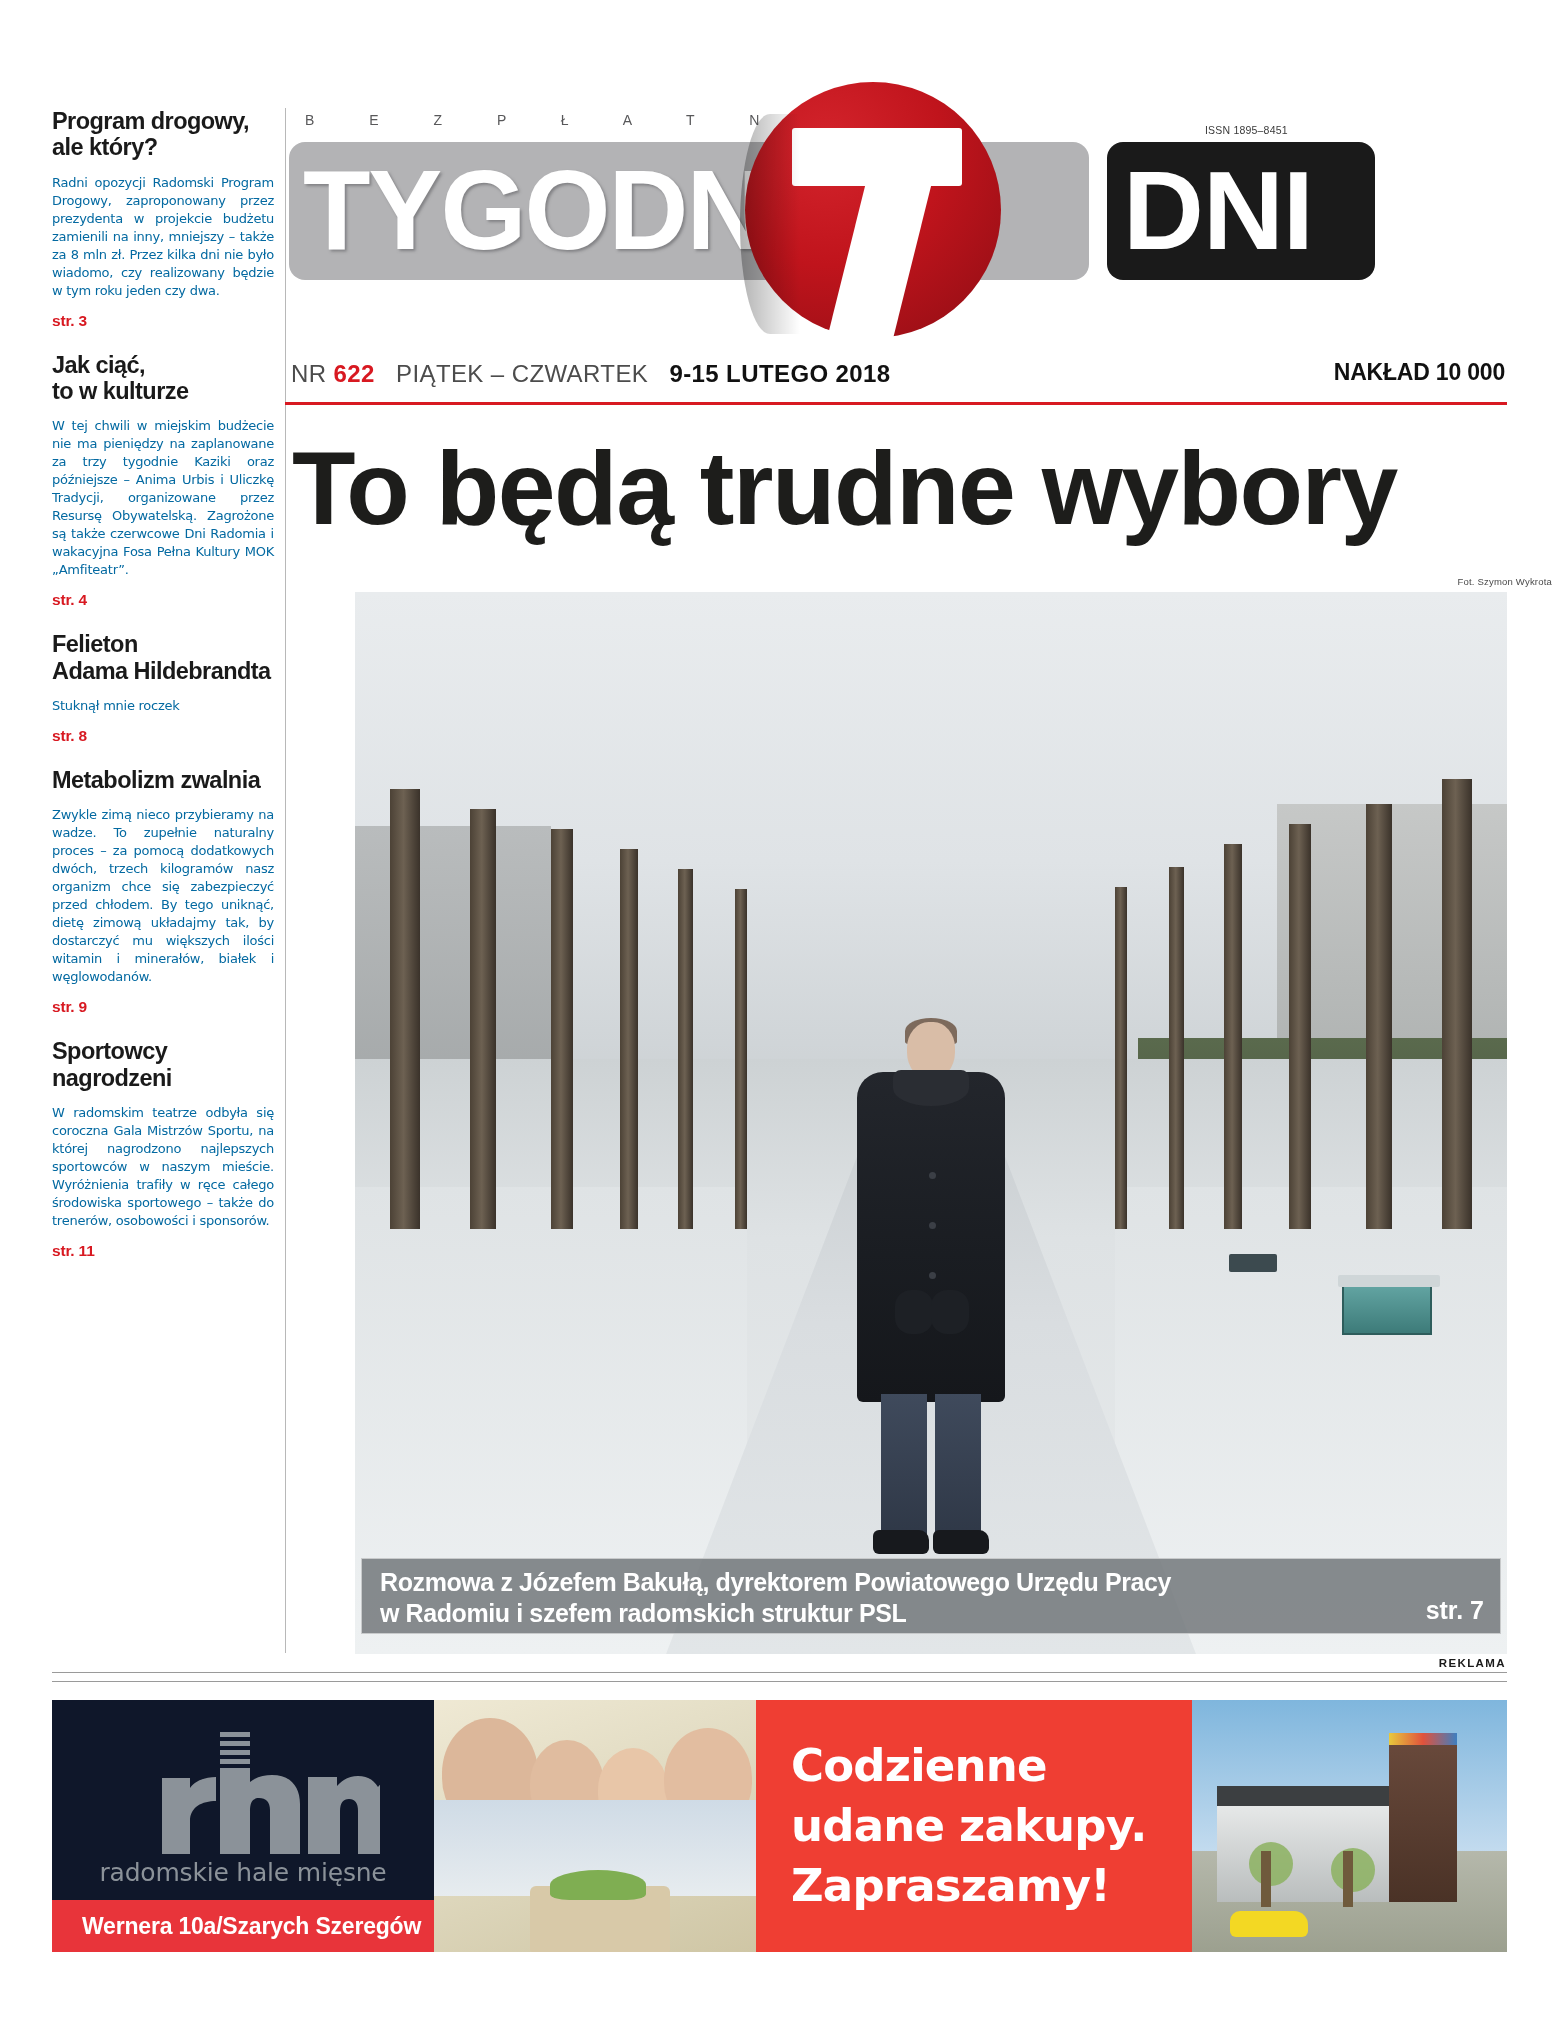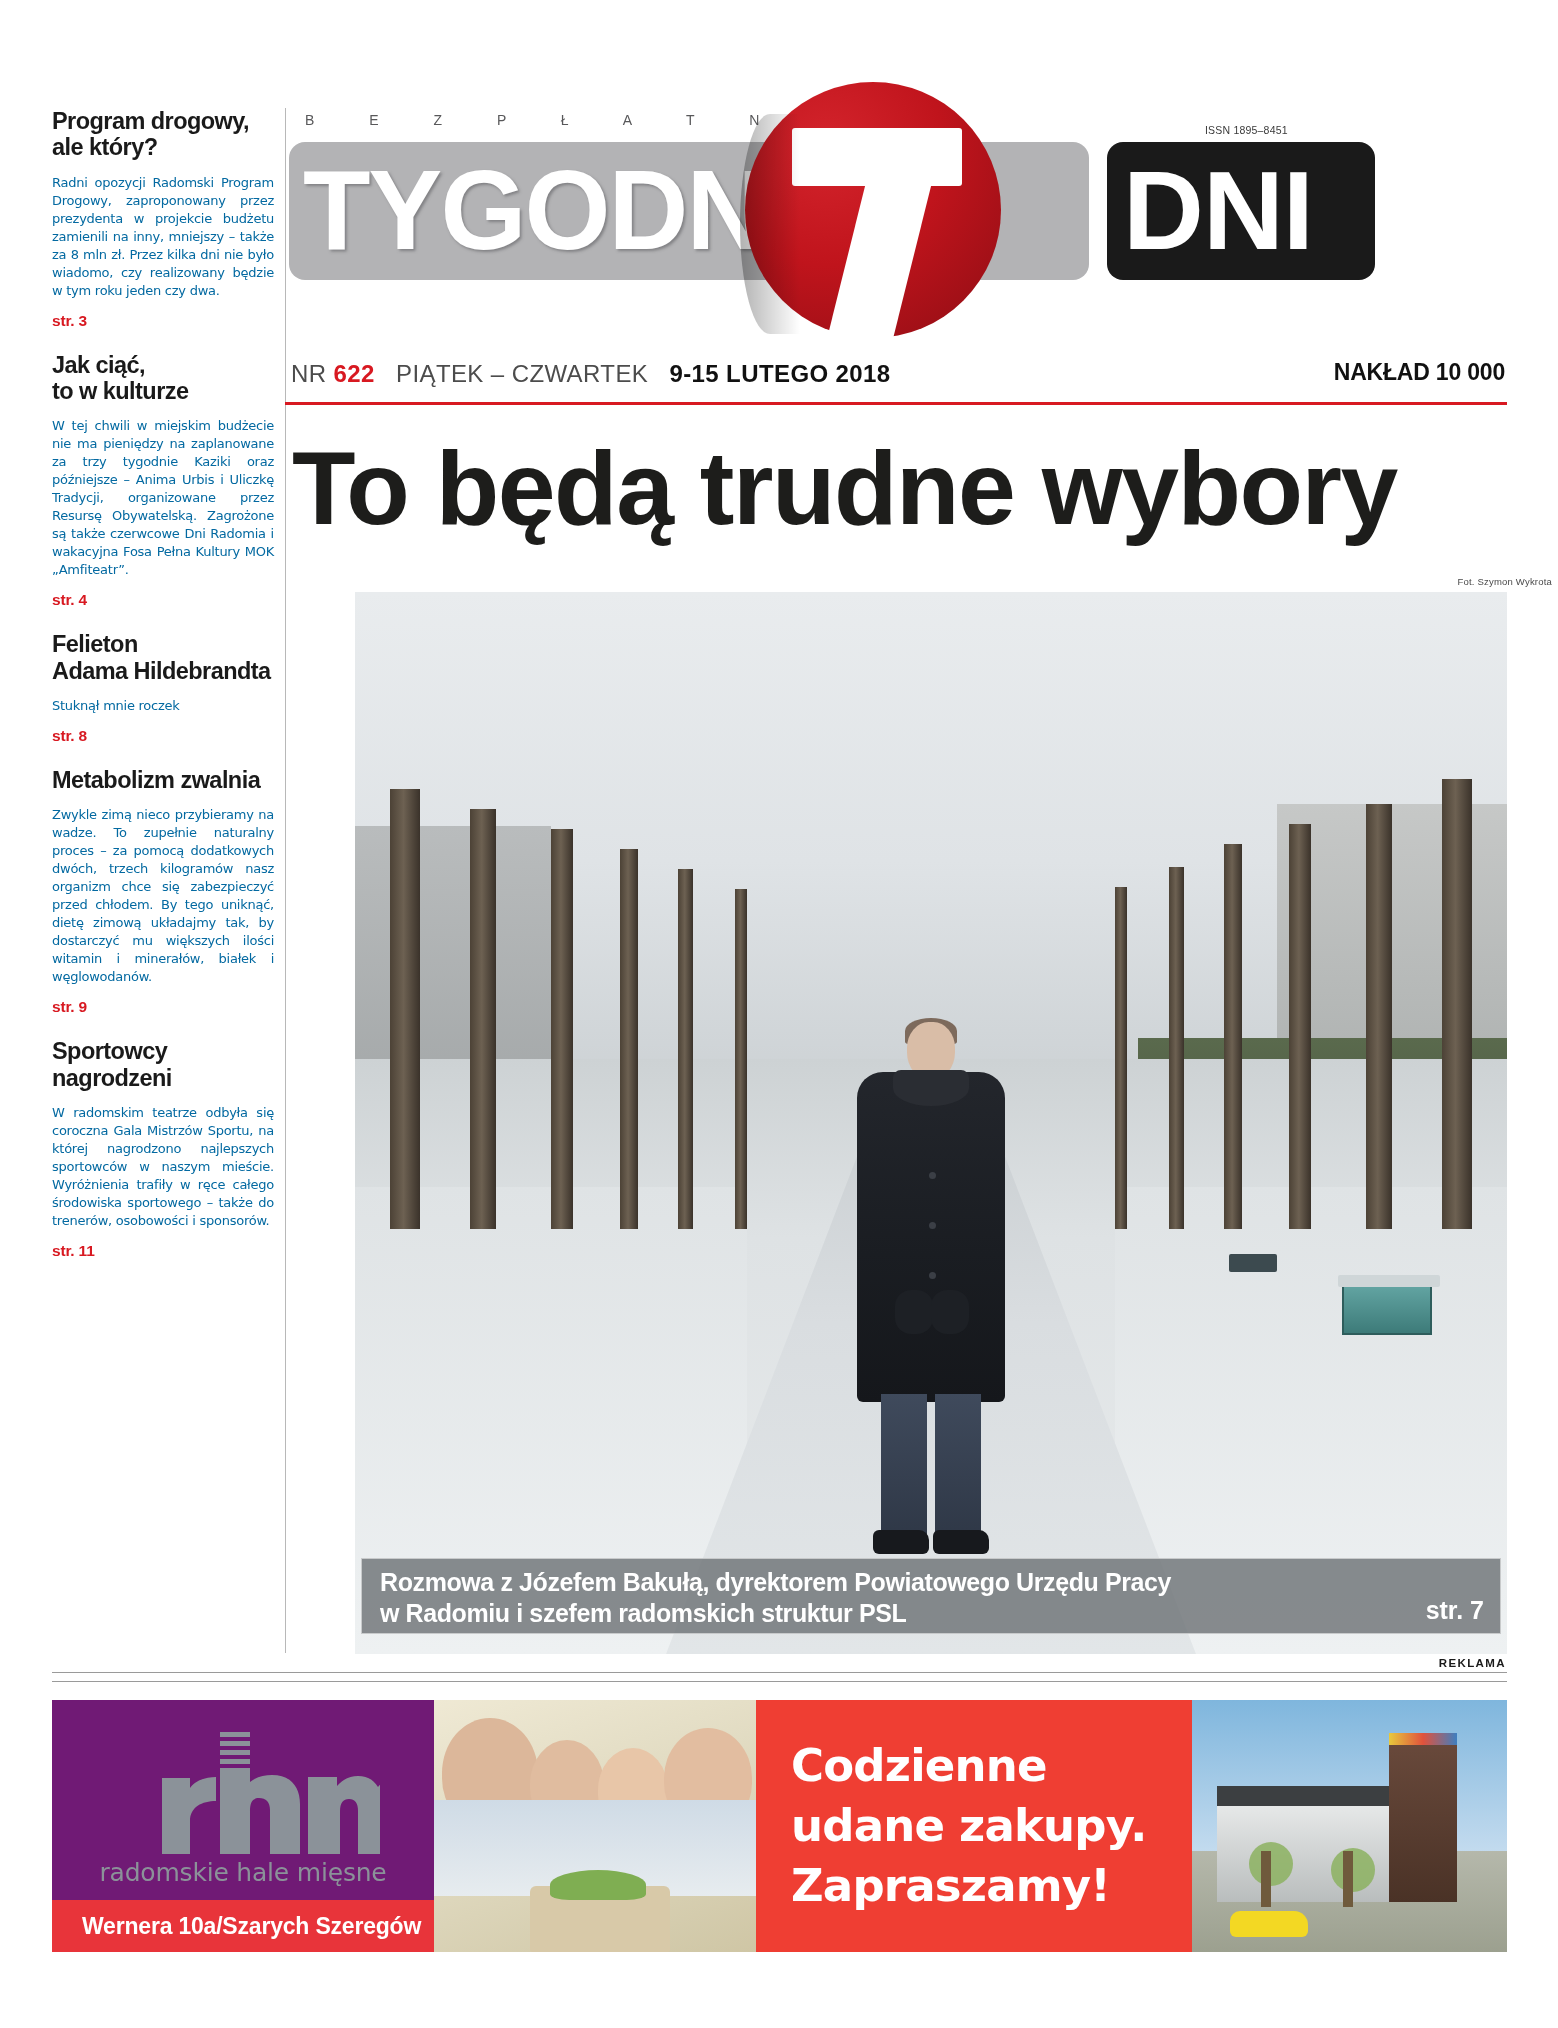--- a/index.html
+++ b/index.html
@@ -380,21 +380,21 @@
     top: 1700px;
     width: 1455px;
     height: 252px;
     display: flex;
     overflow: hidden;
     background: #fff;
   }
   .ad-logo {
     position: relative;
     width: 382px;
-    background: #701a75;
+    background: #0f172a;
   }
   .rhm-mark {
     position:absolute; left:108px; top:32px; width:220px; height:122px;
   }
   .rhm-text {
     position:absolute; left:0; right:0; top:158px;
     text-align:center;
     font-family: "DejaVu Sans", sans-serif;
     font-size: 25px;
     color: #8b9299;

